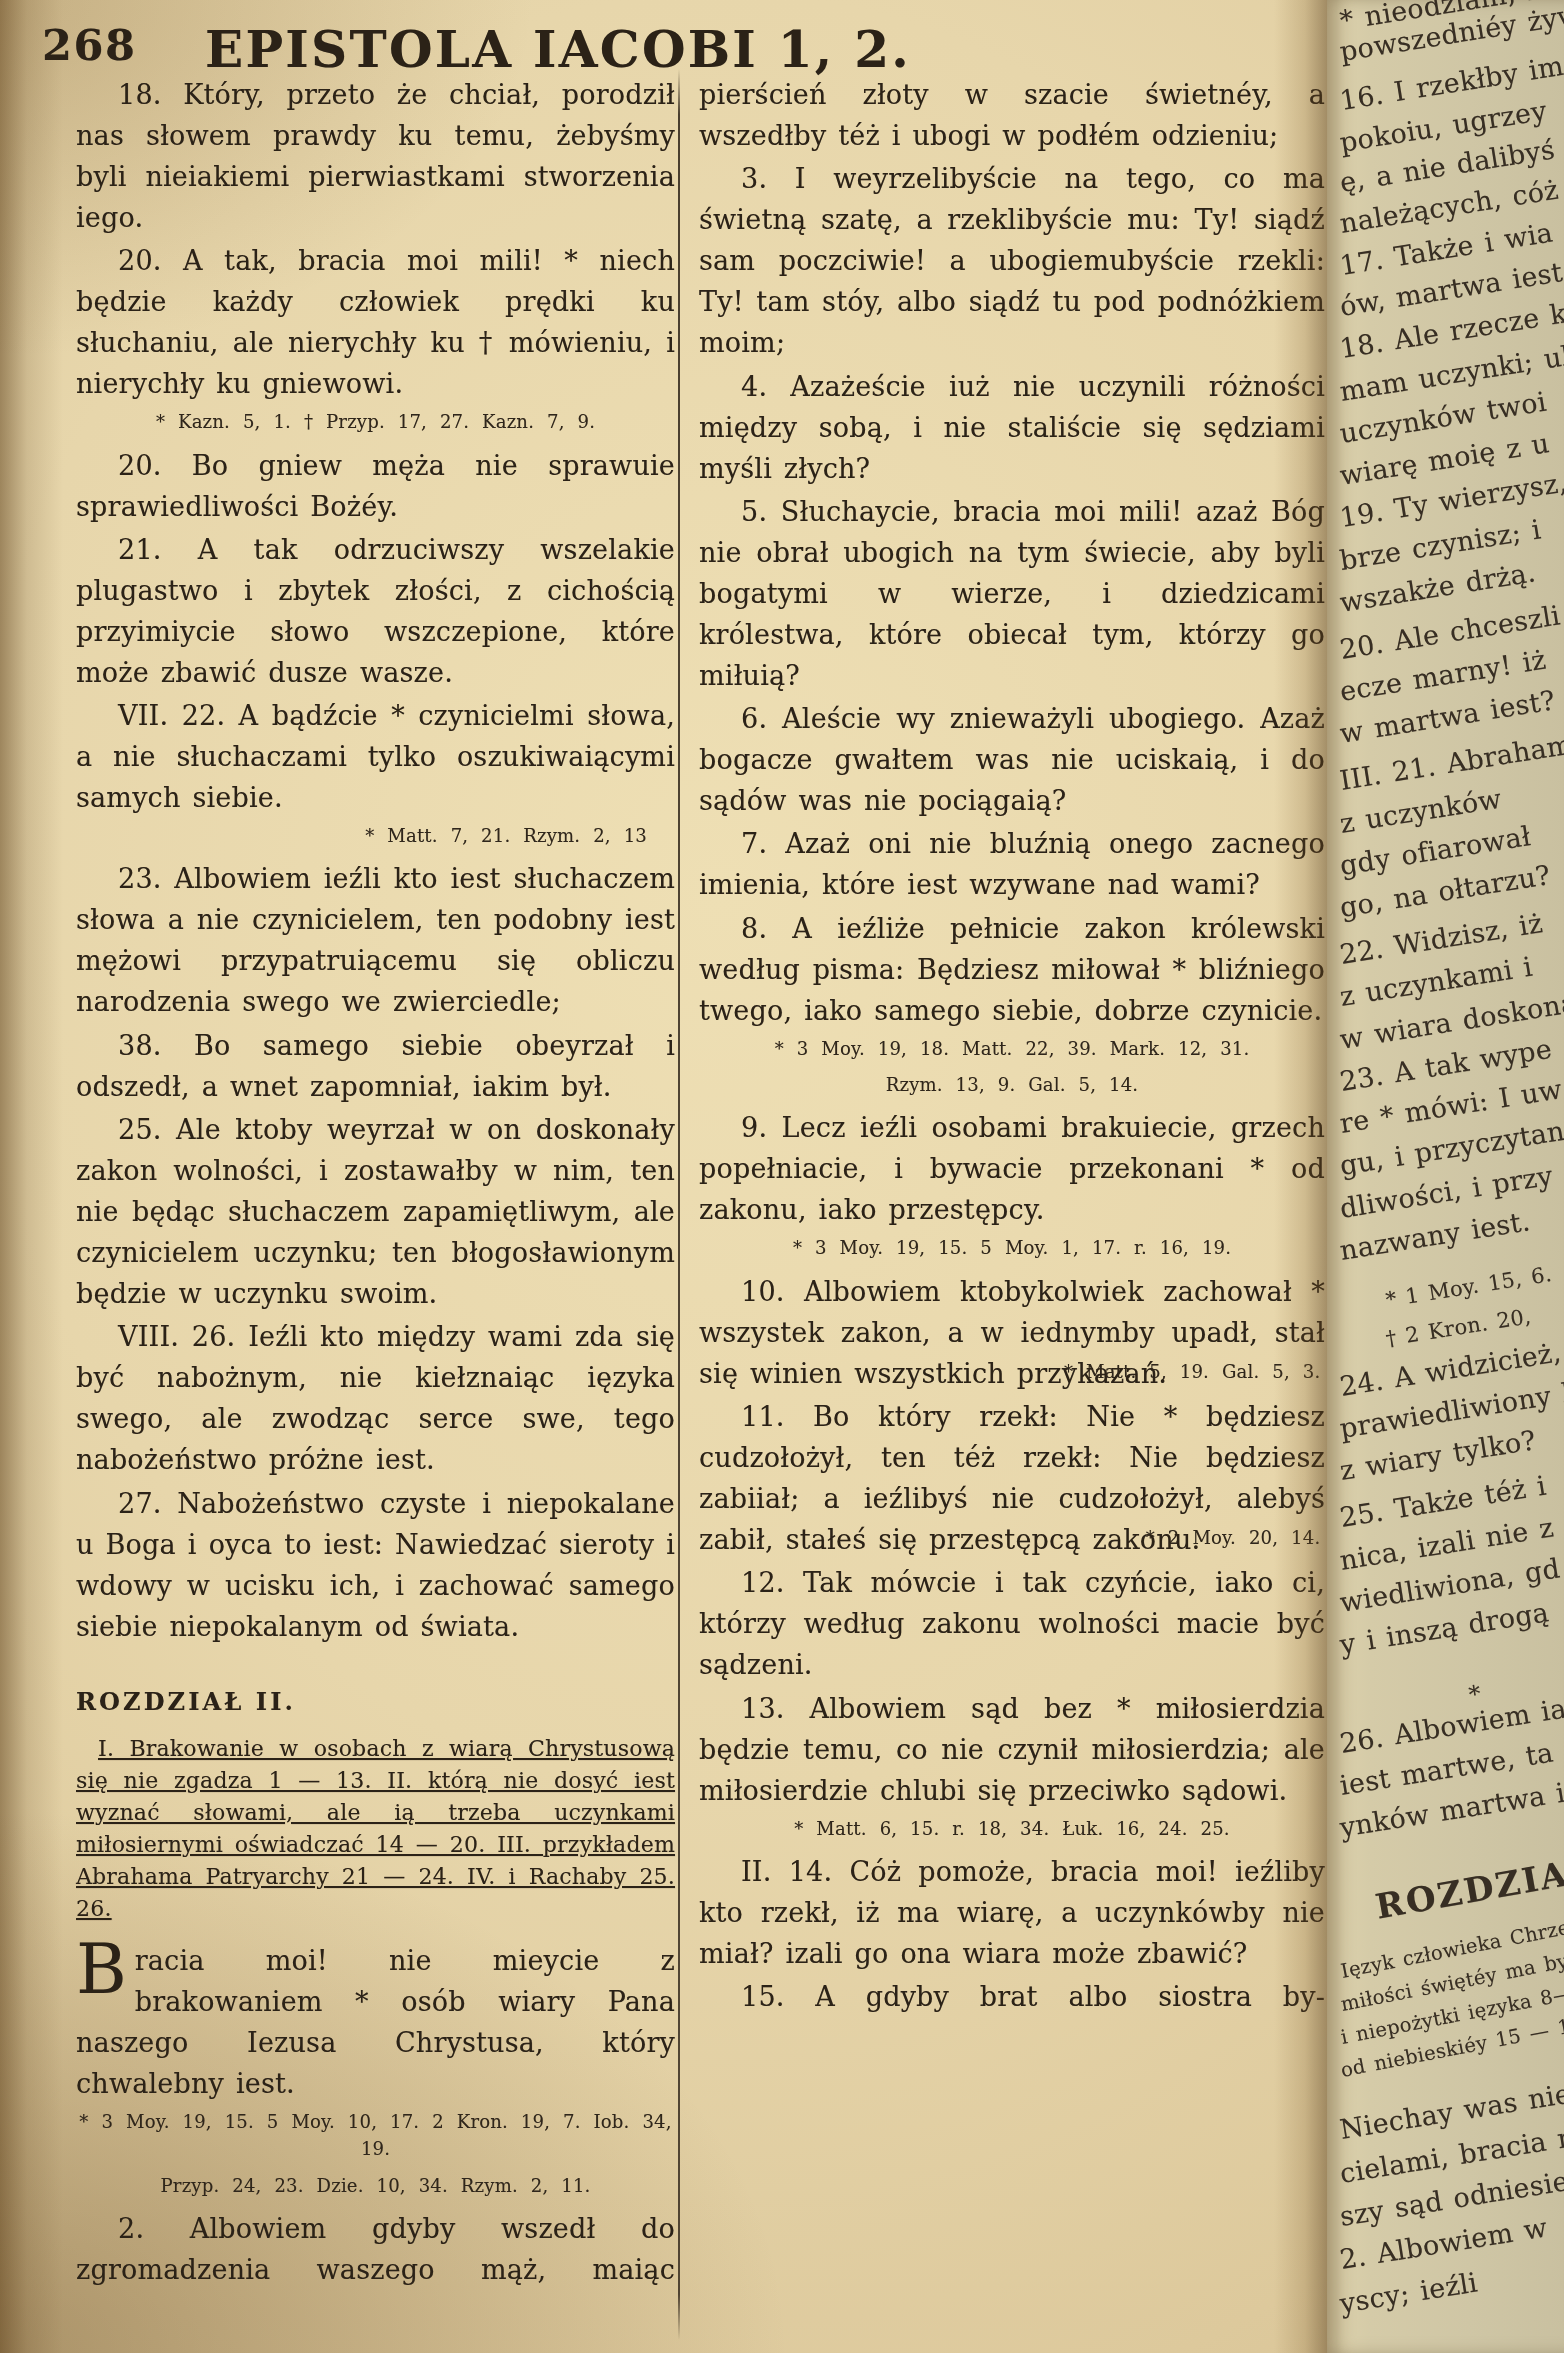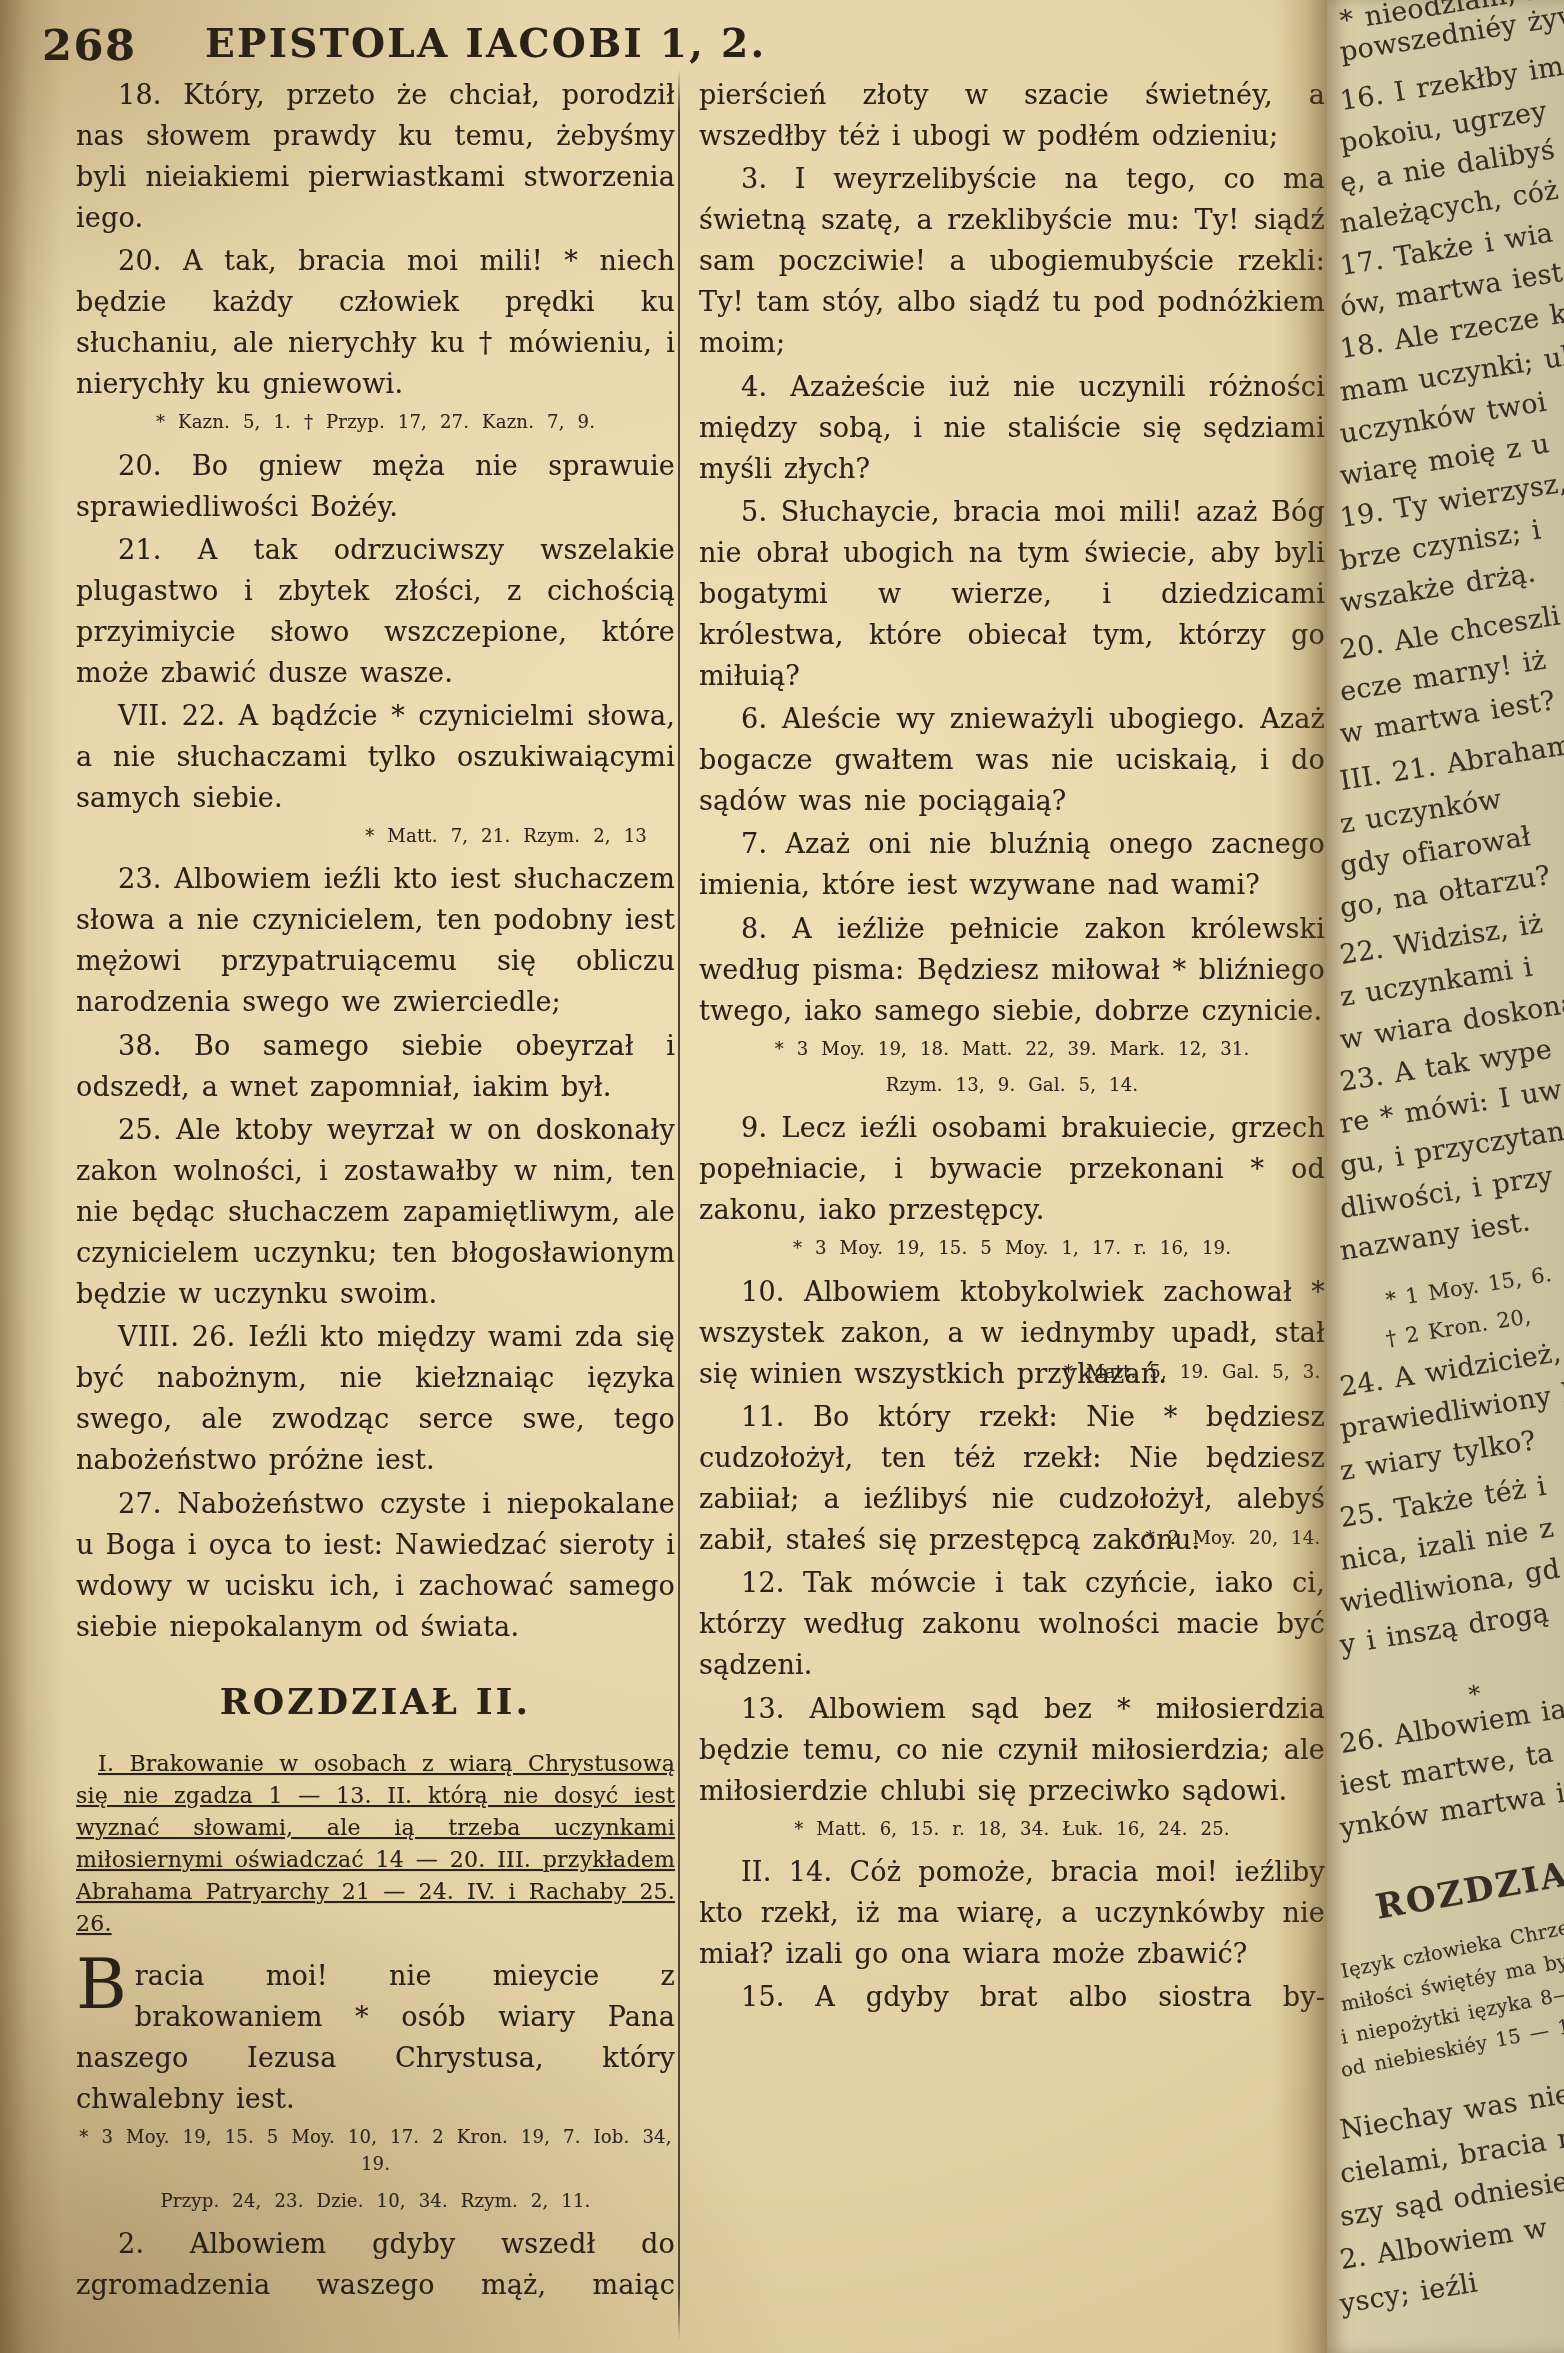--- a/index.html
+++ b/index.html
@@ -10,34 +10,34 @@
     background:
       radial-gradient(120% 55% at 0% 100%, rgba(92,62,24,0.38), rgba(92,62,24,0) 42%),
       radial-gradient(90% 40% at 0% 0%, rgba(110,78,34,0.25), rgba(110,78,34,0) 38%),
       linear-gradient(90deg, rgba(97,68,30,0.55) 0px, rgba(97,68,30,0.18) 27px, rgba(97,68,30,0) 63px),
       radial-gradient(105% 85% at 46% 38%, #eedfb4 0%, #e7d6ab 45%, #ddc99c 78%, #d2bd90 100%);
     text-shadow:0.2px 0.3px 0.5px rgba(50,38,25,0.30);
   }
   
   .pagenum{position:absolute;left:42px;top:20.3px;font-size:43px;font-weight:600;letter-spacing:1.6px;}
   .running-title{position:absolute;left:205px;top:20.3px;width:479px;text-align:center;
-    font-size:39px;font-weight:600;letter-spacing:2.3px;white-space:nowrap;}
+    font-size:50px;font-weight:600;letter-spacing:2.3px;white-space:nowrap;}
   
   .col{position:absolute;top:74px;font-size:27px;line-height:41px;letter-spacing:0.2px;}
   .col-left{left:76px;width:599px;}
   .col-mid{left:699px;width:626px;}
   .divider{position:absolute;left:678px;top:69px;width:2.3px;height:2271px;
     background:linear-gradient(180deg, rgba(45,35,24,0) 0%, rgba(45,35,24,0.85) 2%, rgba(45,35,24,0.8) 98%, rgba(45,35,24,0) 100%);}
   p{margin:0;}
   .verse{text-align:justify;text-indent:42px;margin-bottom:2.3px;word-spacing:3.1px;}
   .verse.open{text-indent:0;}
   .verse.cont{text-align-last:justify;}
   .dropcap-p{text-indent:0;}
   .dc{float:left;font-size:69px;line-height:49px;padding:4.7px 7.8px 0 0;font-weight:500;}
-  .chap-heading{margin:34px 0 26px;text-align:center;text-indent:0;font-size:36px;font-weight:600;letter-spacing:3.1px;}
+  .chap-heading{margin:34px 0 11px;text-indent:0;font-size:24px;font-weight:600;letter-spacing:3.1px;}
   .chap-summary{font-size:22px;line-height:32px;text-align:justify;margin-bottom:15.6px;word-spacing:1.6px;text-indent:22px;text-decoration:underline;}
   .fn{font-size:18px;line-height:27px;text-align:center;margin:3.9px 0 9.4px;word-spacing:7px;color:#2f261b;text-indent:0;}
   .fn.right{text-align:right;padding-right:28px;}
   .fn.pull{text-align:right;margin:-38px 0 11px;padding-right:4.7px;}
   
   .gutter-shade{position:absolute;left:1274px;top:0;width:56px;height:100%;
     background:linear-gradient(90deg, rgba(120,88,40,0) 0%, rgba(120,88,40,0.22) 55%, rgba(86,60,26,0.5) 100%);}
   .next-page{position:absolute;left:1327px;top:0;width:238px;height:100%;overflow:visible;
     background:linear-gradient(90deg, #efe2ba 0%, #dcd1ab 4%, #d5cba8 18%, #cfc6a5 60%, #c9c0a0 100%);
     box-shadow:inset 12.5px 0 20.3px -6.3px rgba(72,52,22,0.55);}

